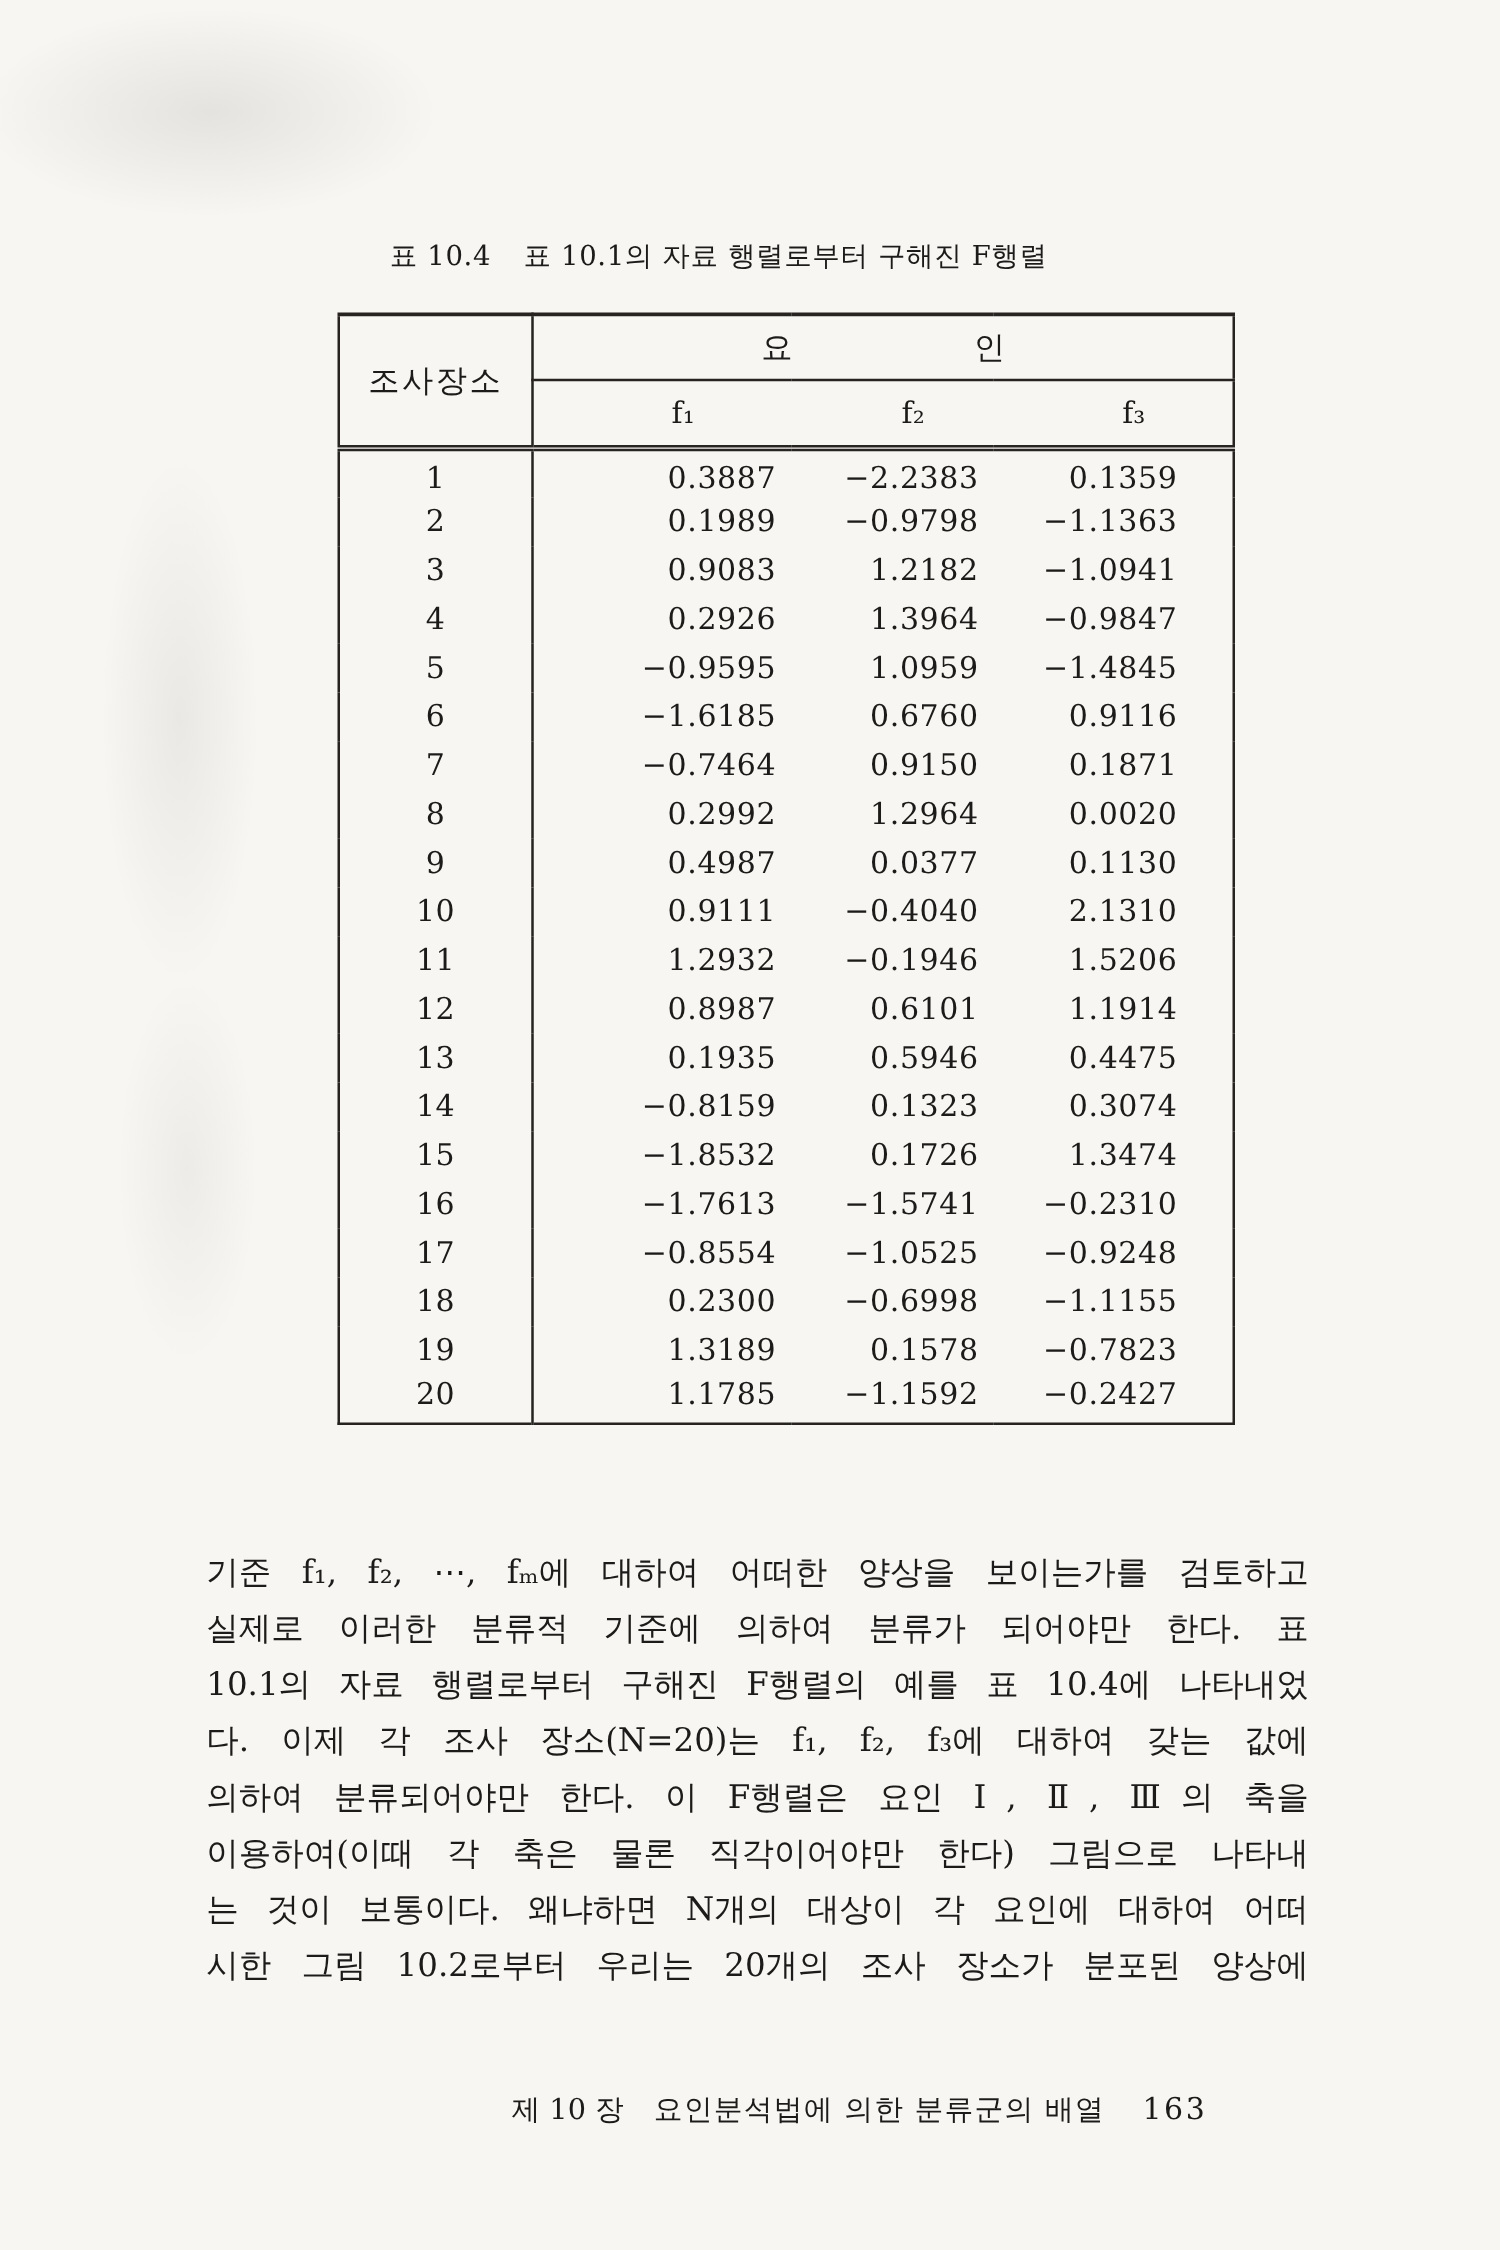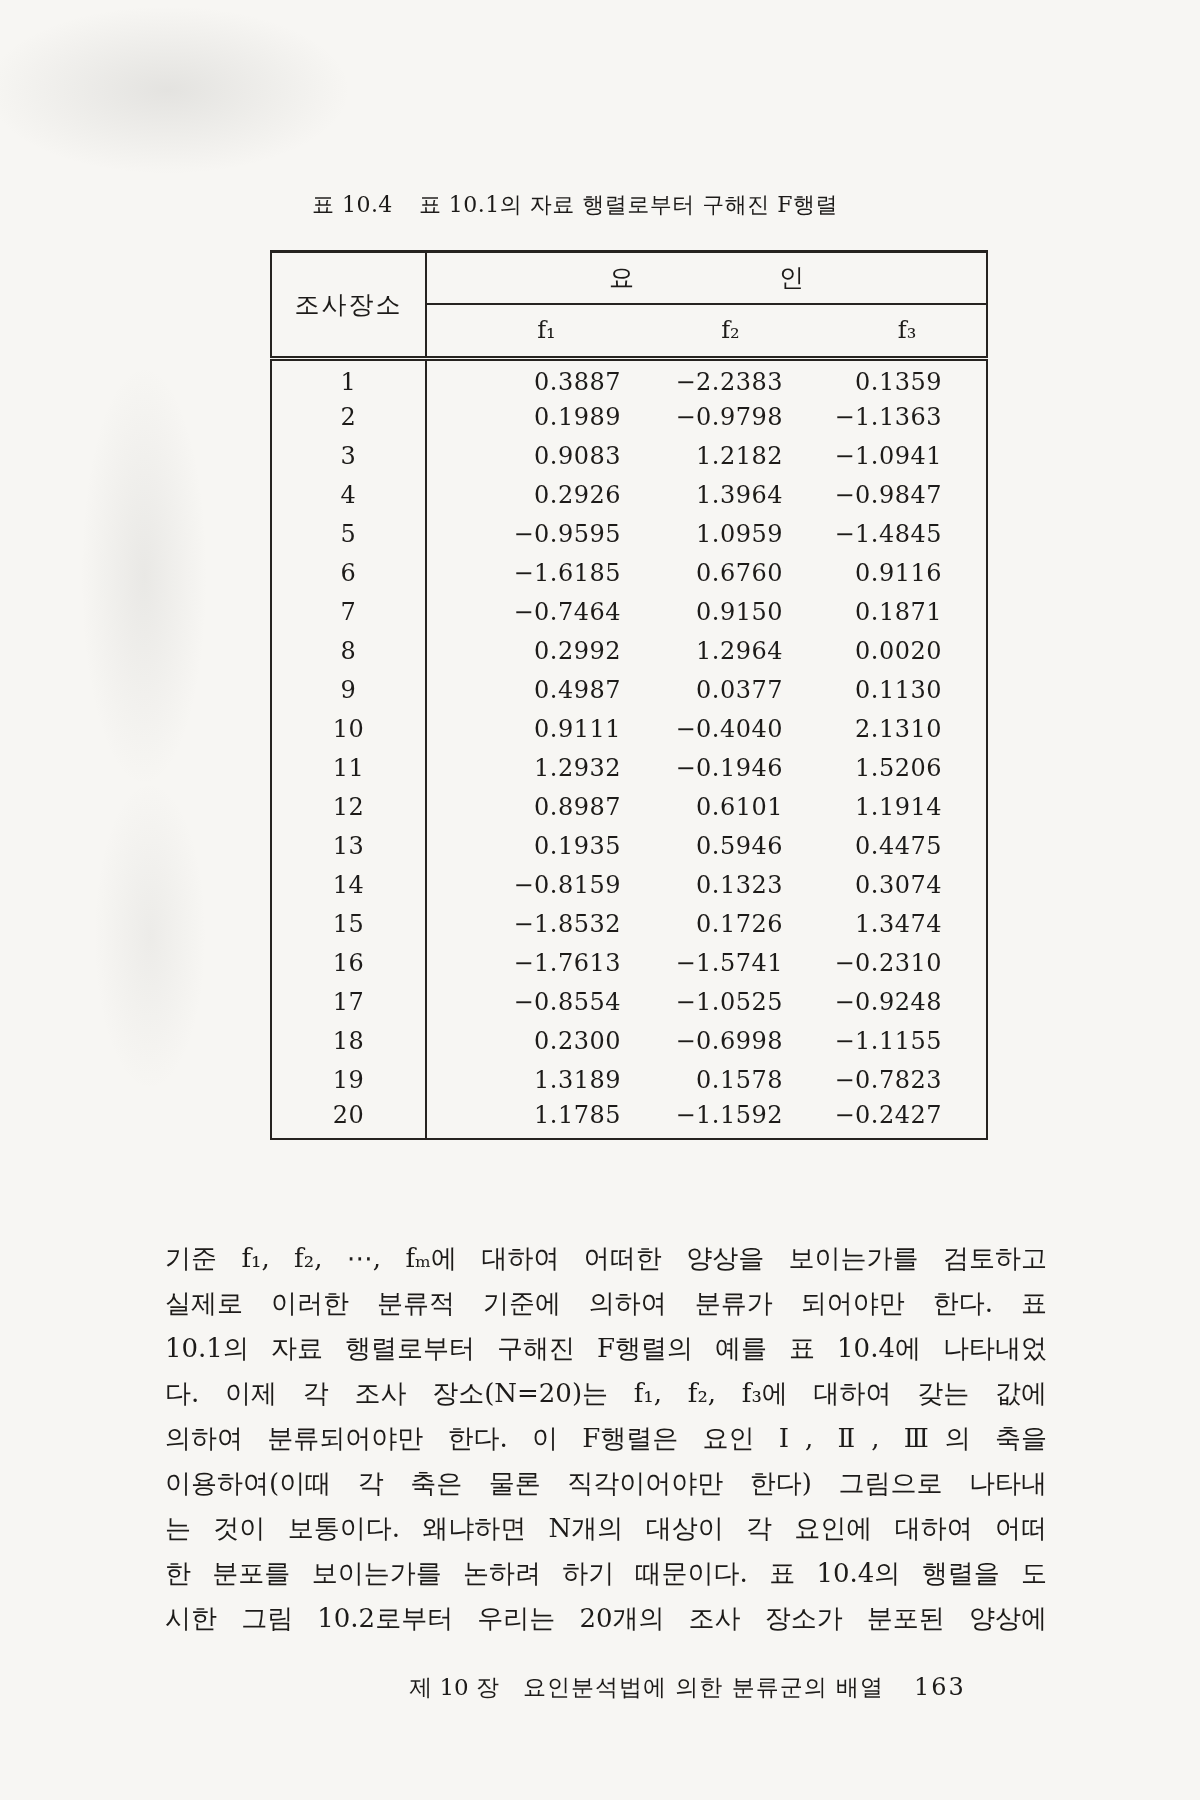--- a/index.html
+++ b/index.html
@@ -281,21 +281,20 @@
   </table>
 
   <div class="body-text">
       <div class="text-line">기준 f₁, f₂, ⋯, fₘ에 대하여 어떠한 양상을 보이는가를 검토하고</div>
       <div class="text-line">실제로 이러한 분류적 기준에 의하여 분류가 되어야만 한다. 표</div>
       <div class="text-line">10.1의 자료 행렬로부터 구해진 F행렬의 예를 표 10.4에 나타내었</div>
       <div class="text-line">다. 이제 각 조사 장소(N=20)는 f₁, f₂, f₃에 대하여 갖는 값에</div>
       <div class="text-line">의하여 분류되어야만 한다. 이 F행렬은 요인 Ⅰ, Ⅱ, Ⅲ의 축을</div>
       <div class="text-line">이용하여(이때 각 축은 물론 직각이어야만 한다) 그림으로 나타내</div>
       <div class="text-line">는 것이 보통이다. 왜냐하면 N개의 대상이 각 요인에 대하여 어떠</div>
-      <div class="text-line">한 분포를 보이는가를 논하려 하기 때문이다. 표 10.4의 행렬을 도</div>
       <div class="text-line">시한 그림 10.2로부터 우리는 20개의 조사 장소가 분포된 양상에</div>
     </div>
 
   <div class="footer">
     <span class="f-chapter">제 10 장</span><span class="f-title">요인분석법에 의한 분류군의 배열</span><span class="f-page">163</span>
   </div>
 
 </div>
 
 </body></html>

